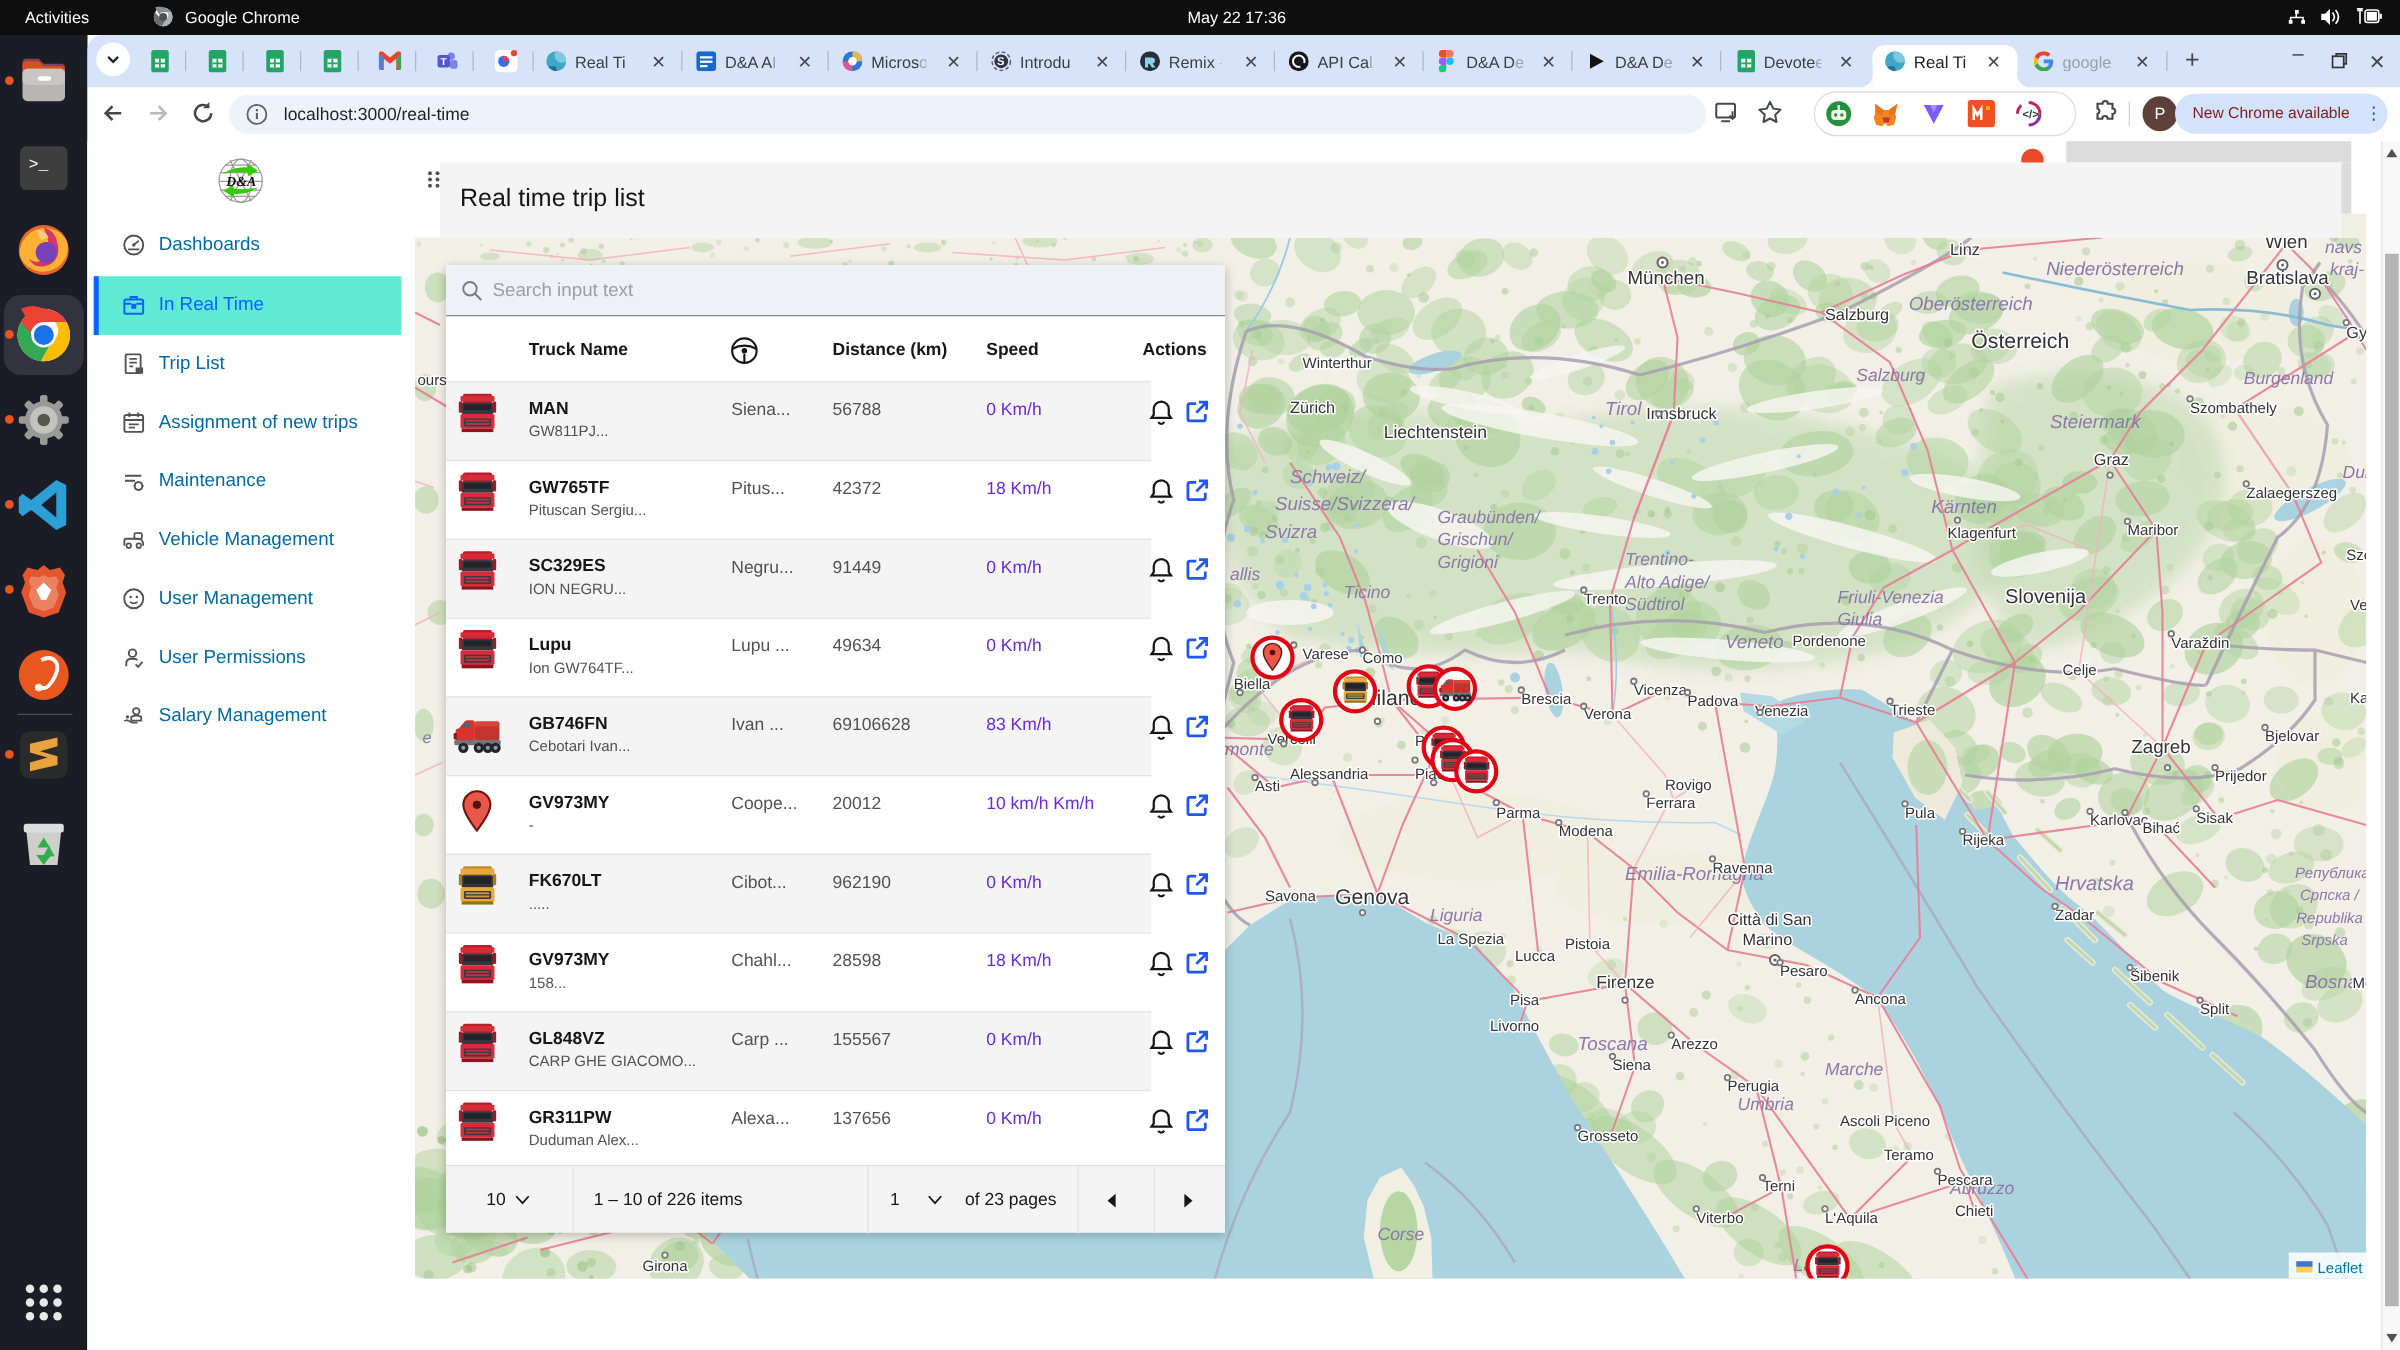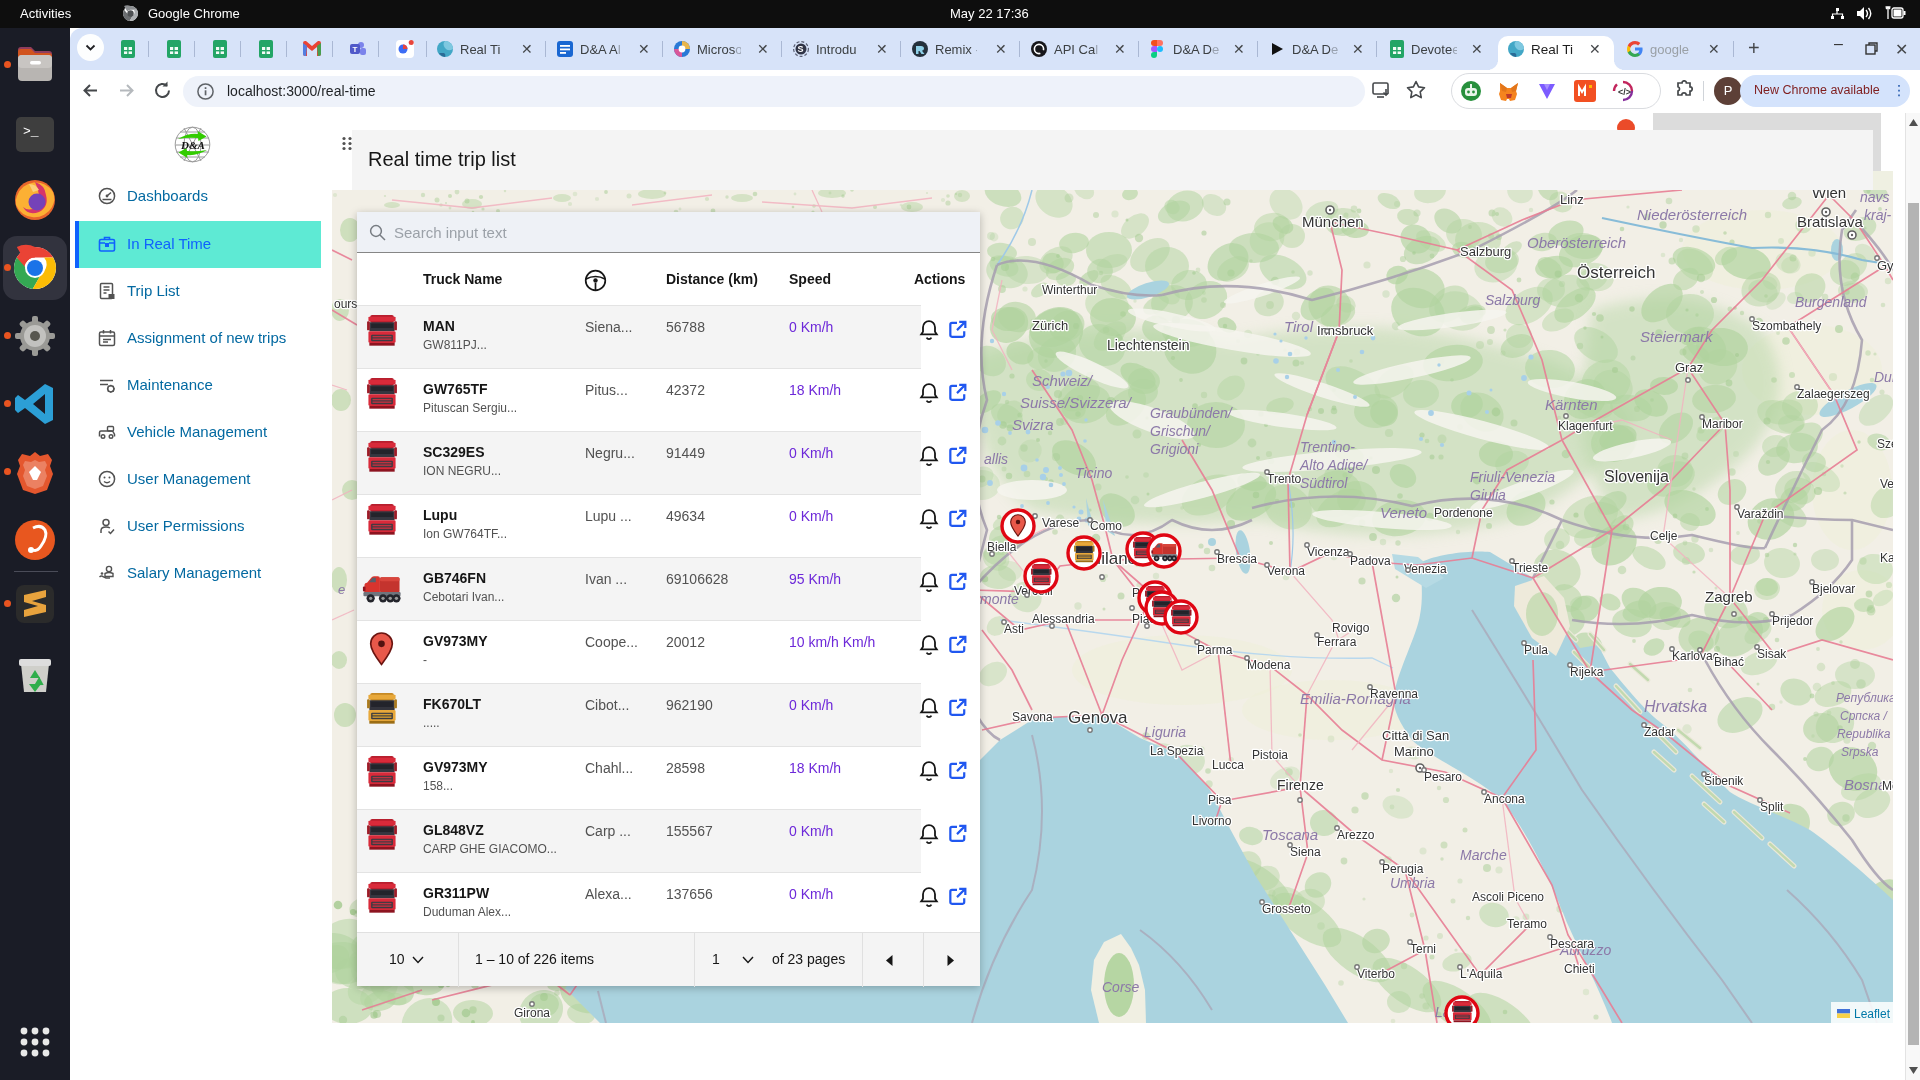--- a/index.html
+++ b/index.html
@@ -2168,21 +2168,21 @@
         </svg>
     </div>
     <div class="trow odd" style="top:345px;">
       <svg class="ticon" viewBox="0 0 38 32" style="left:5px;top:14px;width:40px;height:33px;">
           <use href="#sidetruck"></use>
         </svg>
       <span class="tname">GB746FN</span>
         <span class="tsub">Cebotari Ivan...</span>
       <span class="tdrv">Ivan ...</span>
         <span class="tdist">69106628</span>
-        <span class="tspd">95 Km/h</span>
+        <span class="tspd">83 Km/h</span>
       <svg class="abell" viewBox="0 0 20 22">
           <use href="#bell"></use>
         </svg>
       <svg class="alink" viewBox="0 0 18 18">
           <use href="#launch"></use>
         </svg>
     </div>
     <div class="trow even" style="top:408px;">
       <svg class="ticon" viewBox="0 0 28 33" style="left:10px;top:11px;width:29px;height:34px;">
           <use href="#redpin"></use>

